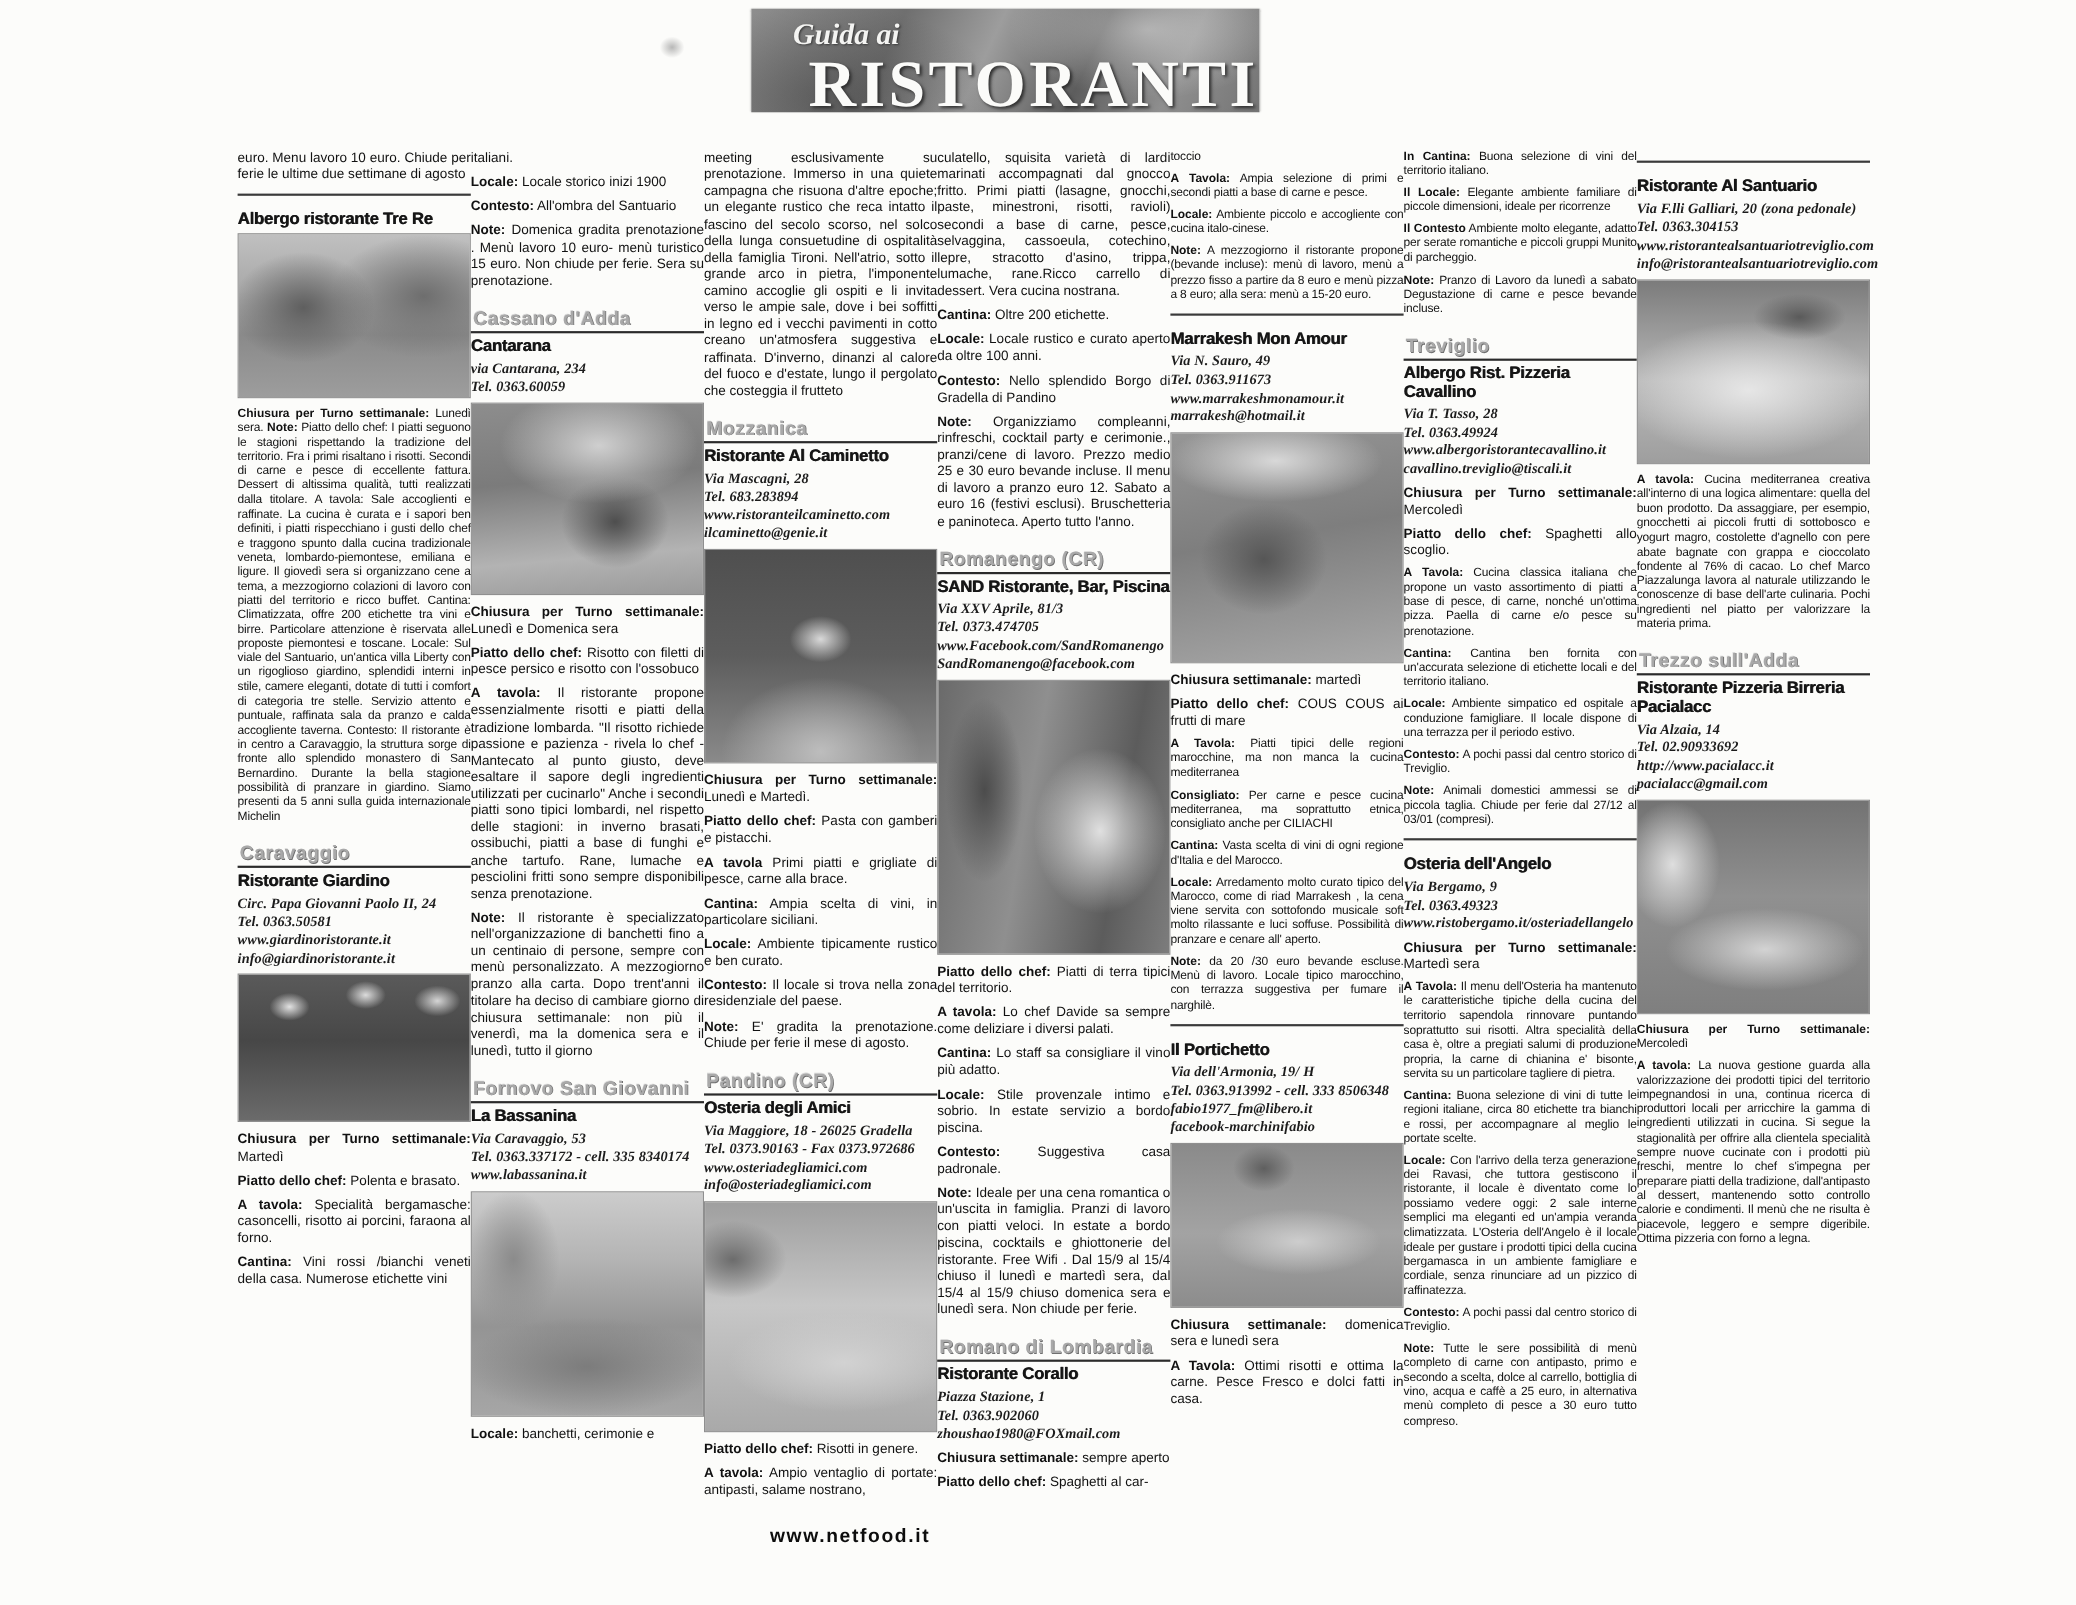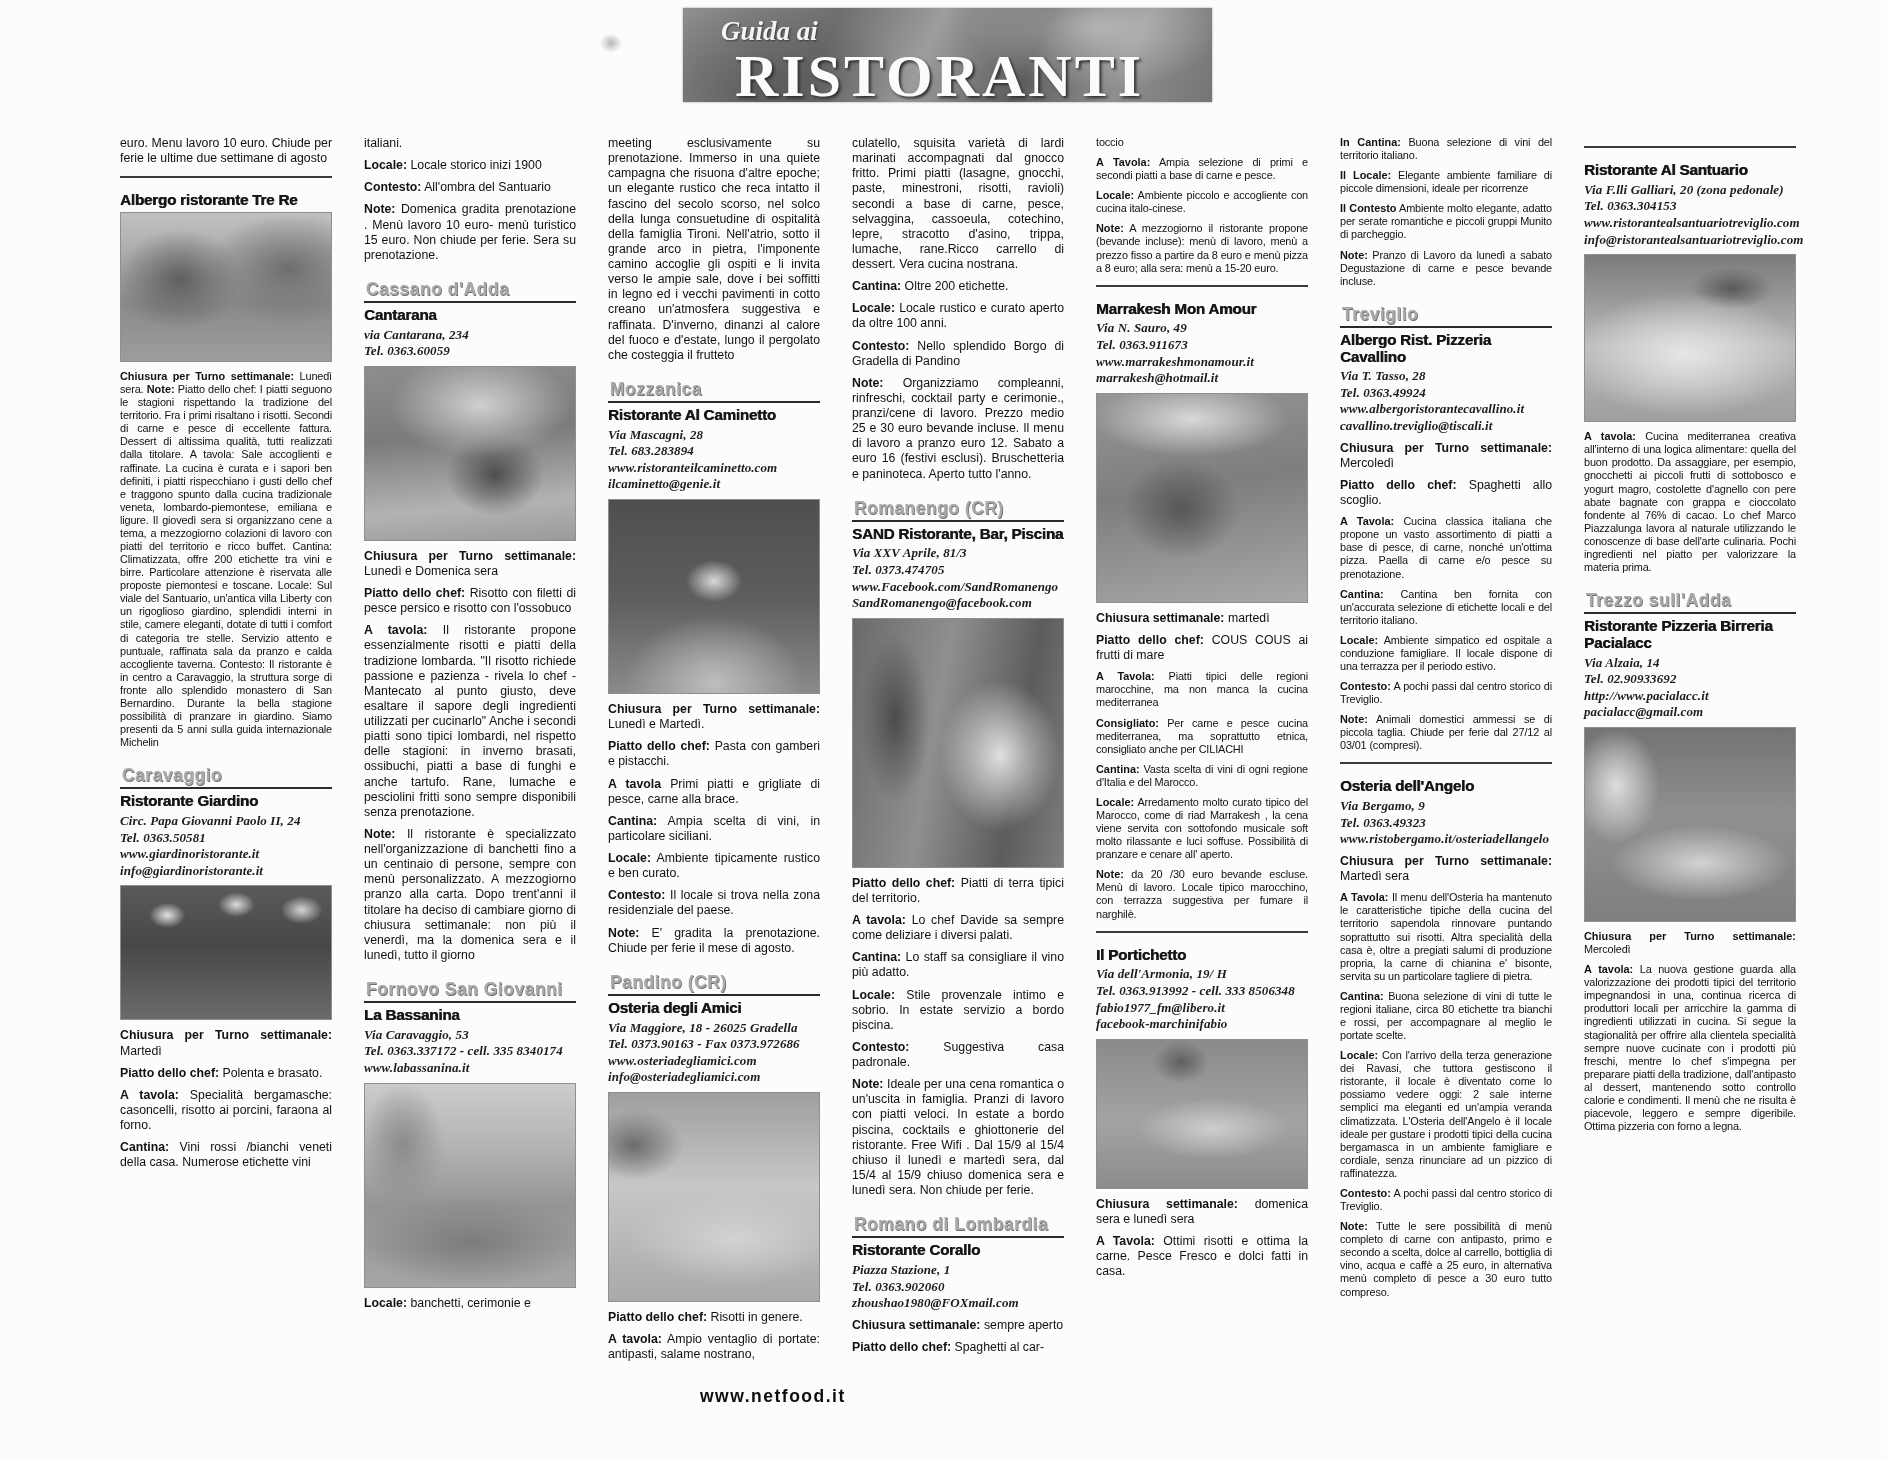--- a/index.html
+++ b/index.html
@@ -3,21 +3,21 @@
 <meta charset="utf-8">
 <style>
   html,body{margin:0;padding:0;}
   body{
     width:1887px;height:1459px;position:relative;overflow:hidden;
     background:#fcfcfa;
     font-family:"Liberation Sans",sans-serif;color:#111;
   }
   
   .banner{
-    position:absolute;left:683px;top:8px;width:529px;height:94px;
+    position:absolute;left:683px;top:8px;width:462px;height:94px;
     background:
       radial-gradient(180px 90px at 78% 20%, rgba(230,230,230,.55), transparent 70%),
       radial-gradient(220px 120px at 15% 85%, rgba(40,40,40,.35), transparent 70%),
       linear-gradient(115deg,#8e8e8e 0%,#6f6f6f 28%,#9d9d9d 46%,#5d5d5d 65%,#8f8f8f 82%,#747474 100%);
     box-shadow:0 0 2px rgba(0,0,0,.4);
   }
   .banner .t1{
     position:absolute;left:38px;top:8px;
     font-family:"Liberation Serif",serif;font-style:italic;font-weight:bold;
     font-size:27px;color:#f4f4f2;text-shadow:1px 1px 2px #3a3a3a;
@@ -25,21 +25,21 @@
   .banner .t2{
     position:absolute;left:52px;top:34px;
     font-family:"Liberation Serif",serif;font-weight:bold;
     font-size:60px;letter-spacing:3px;color:#fbfbf9;text-shadow:2px 2px 3px #2e2e2e;
   }
   .smudge{position:absolute;left:596px;top:30px;width:30px;height:26px;
     background:radial-gradient(closest-side,#9a9a9a,transparent 75%);opacity:.7;}
   
   .content{
     position:absolute;left:120px;top:136px;width:1676px;
-    display:flex;gap:32px;align-items:flex-start;
+    display:flex;align-items:flex-start;justify-content:center;
   }
   .col{width:212px;flex:0 0 212px;}
   .para{margin:0 0 7px 0;font-size:12.3px;line-height:1.23;text-align:justify;}
   .para.sm{font-size:10.9px;line-height:1.2;letter-spacing:-0.15px;}
   .para b{letter-spacing:0;}
   .section{
     margin:16px 0 4px 0;padding:0 0 1px 2px;
     border-bottom:2.5px solid #2b2b2b;
     font-size:17.5px;font-weight:bold;letter-spacing:.5px;
     color:#a9a9a9;text-shadow:.7px .7px 0 #6f6f6f, -0.3px -0.3px 0 #d8d8d8;

